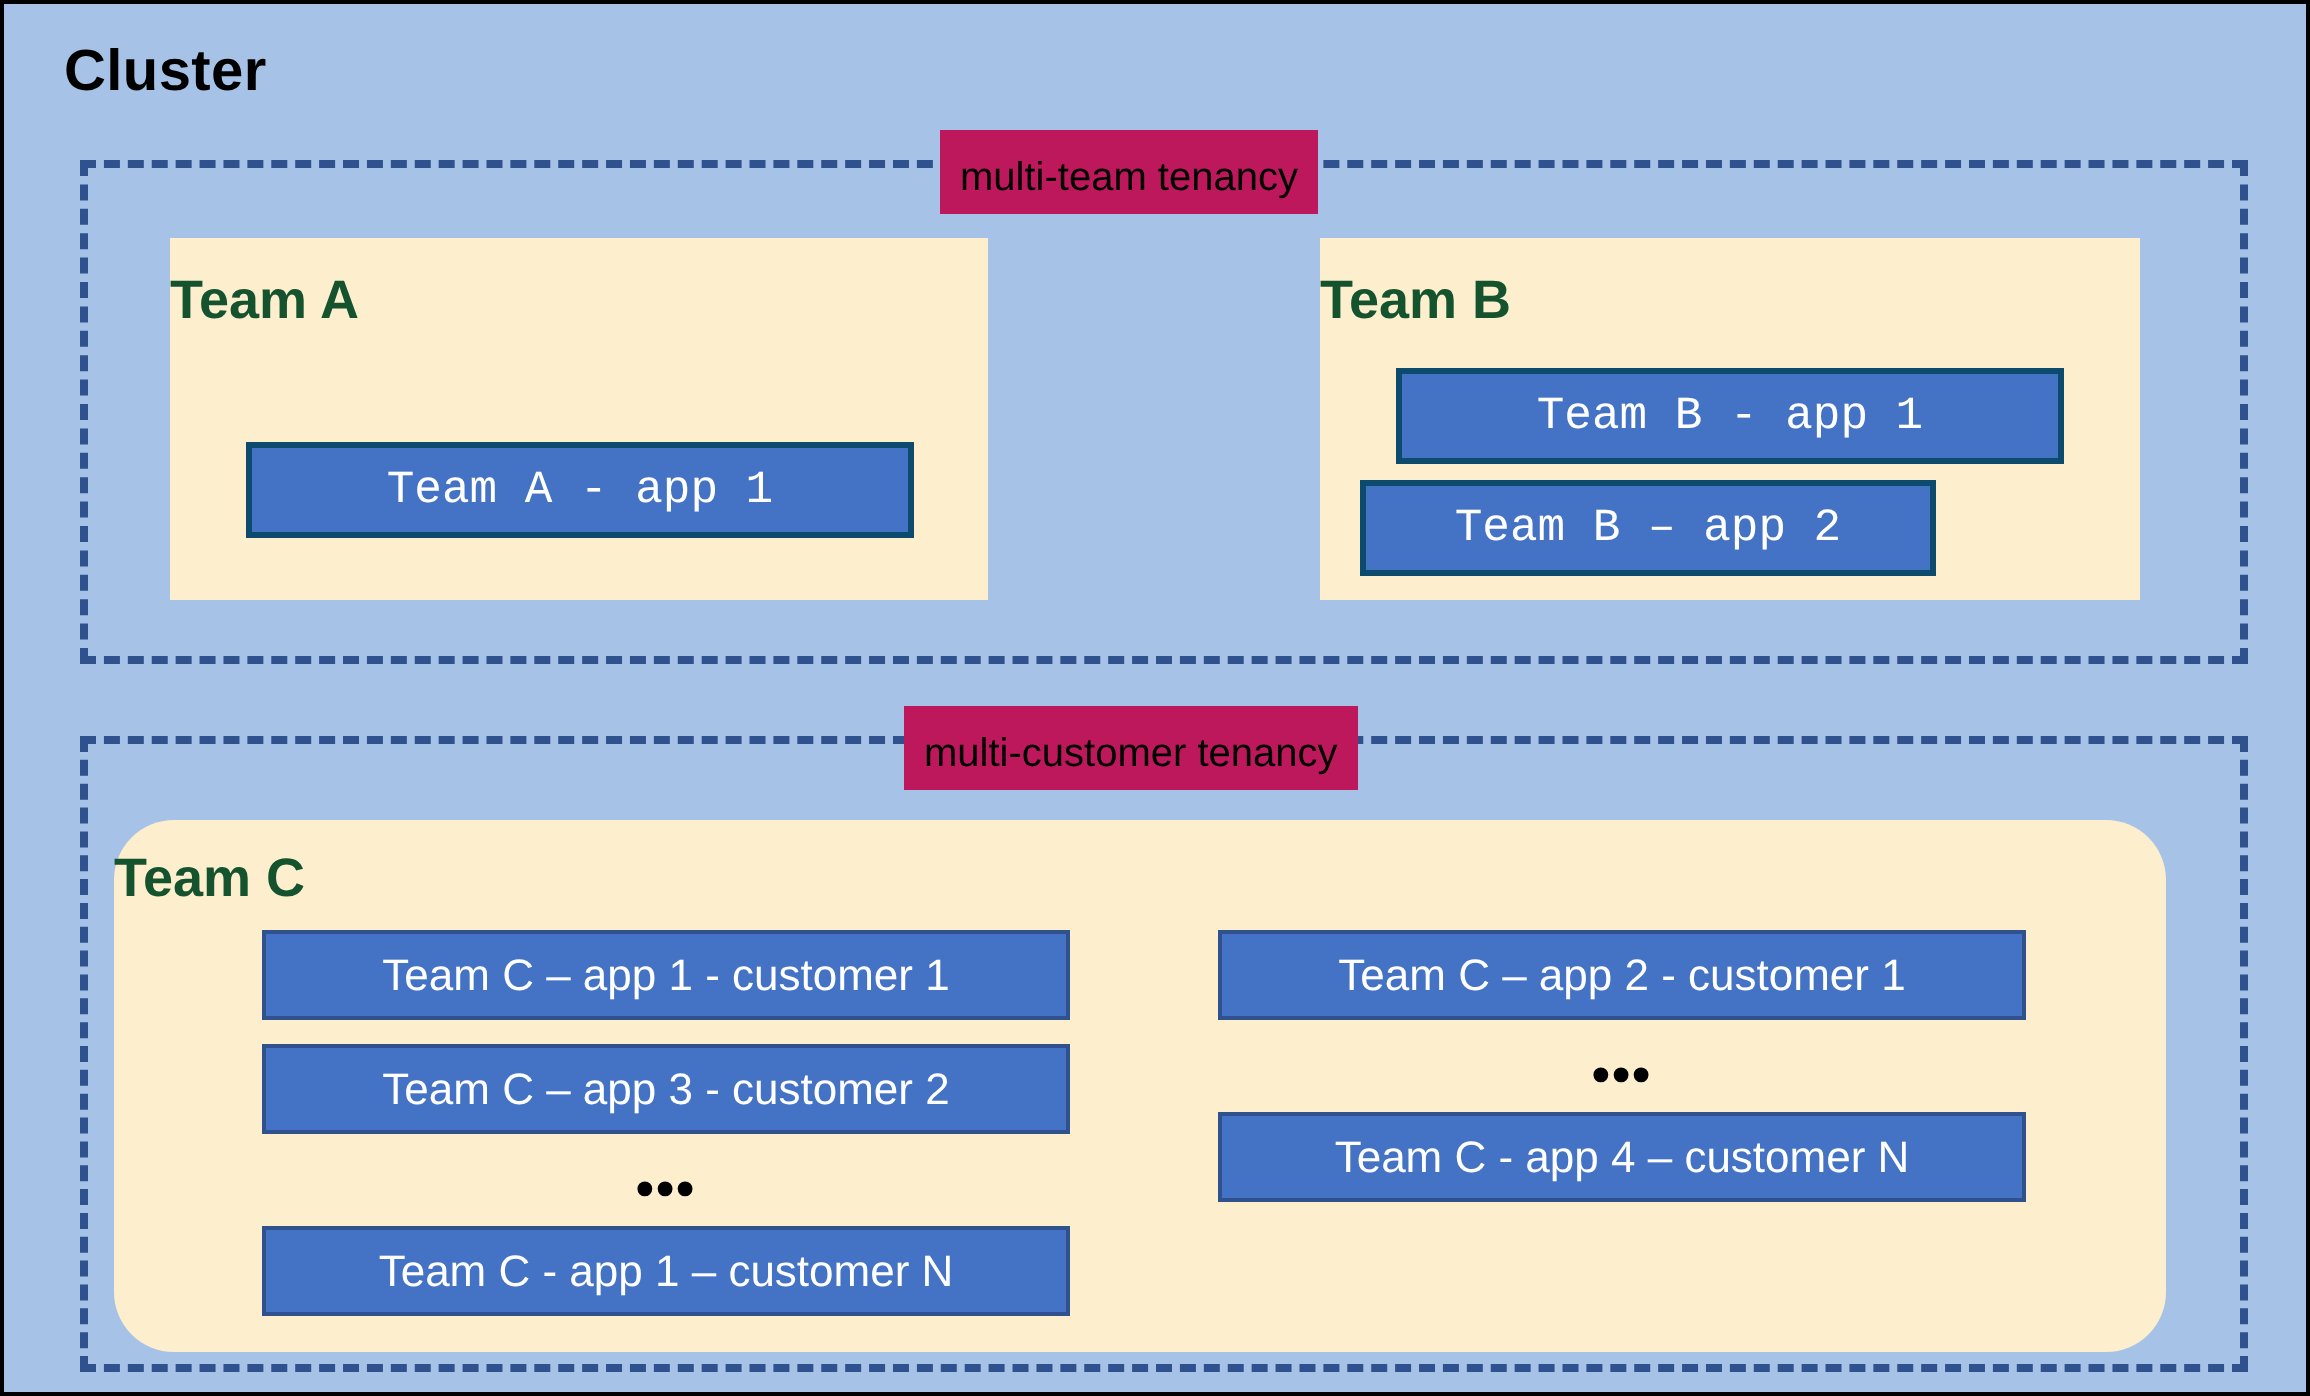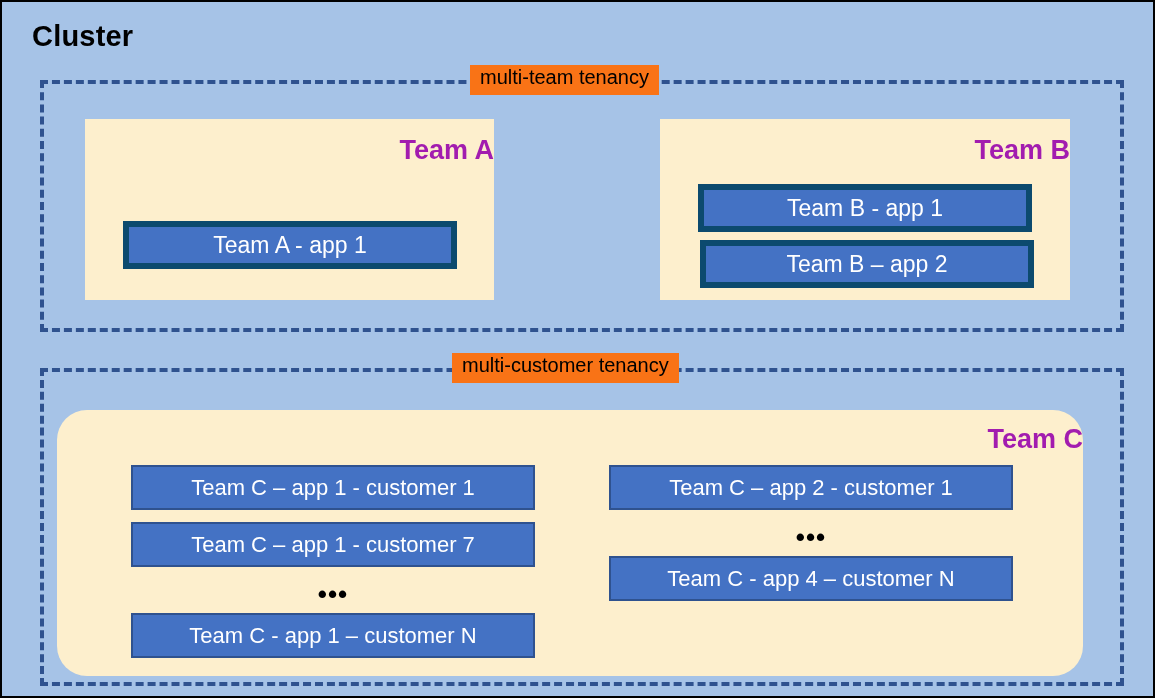--- a/index.html
+++ b/index.html
@@ -46,25 +46,25 @@
     height: 252px;
   }
   #zone-multi-customer {
     left: 38px;
     top: 366px;
     width: 1084px;
     height: 318px;
   }
   .zone-label {
     position: absolute;
-    background: #f97316;
+    background: #be185d;
     color: #000000;
     font-size: 20px;
     line-height: 1.25;
-    padding: 0 10px 5px 10px;
+    padding: 12px 10px 5px 10px;
     white-space: nowrap;
     z-index: 5;
   }
   #label-multi-team {
     left: 468px;
     top: 63px;
   }
   #label-multi-customer {
     left: 450px;
     top: 351px;
@@ -92,64 +92,65 @@
     left: 55px;
     top: 408px;
     width: 1026px;
     height: 266px;
     border-radius: 30px;
   }
   .team-title {
     position: absolute;
     left: 0;
     right: 0;
-    text-align: right;
+    text-align: left;
     font-size: 27px;
     font-weight: bold;
-    color: #a21caf;
+    color: #14532d;
     white-space: nowrap;
   }
   #team-a-box .team-title,
   #team-b-box .team-title { top: 16px; }
   #team-c-box .team-title { top: 14px; }
 
   
   .app-chip {
     position: absolute;
     background: #4472C4;
-    border: 6px solid #0c4a6e;
+    border: 3px solid #0c4a6e;
     box-sizing: border-box;
     color: #FFFFFF;
     font-size: 23px;
     display: flex;
     align-items: center;
     justify-content: center;
     white-space: nowrap;
     text-align: center;
+    font-family: Liberation Mono, monospace;
   }
 
   
   #team-a-app-1 {
     left: 38px;
     top: 102px;
     width: 334px;
     height: 48px;
   }
 
   
   #team-b-app-1 {
     left: 38px;
     top: 65px;
     width: 334px;
     height: 48px;
   }
   #team-b-app-2 {
-    left: 40px;
+    left: 20px;
     top: 121px;
-    width: 334px;
+    width: 288px;
     height: 48px;
   }
 
   
   .team-c-col {
     position: absolute;
     top: 55px;
     width: 404px;
   }
   #team-c-col-left  { left: 74px; }
@@ -208,21 +209,21 @@
 
   <div class="tenancy-zone" id="zone-multi-customer"></div>
 
   <div class="zone-label" id="label-multi-customer">multi-customer tenancy</div>
 
   <div class="team-box" id="team-c-box">
     <div class="team-title">Team C</div>
 
     <div class="team-c-col" id="team-c-col-left">
       <div class="team-c-chip">Team C – app 1 - customer 1</div>
-      <div class="team-c-chip">Team C – app 1 - customer 7</div>
+      <div class="team-c-chip">Team C – app 3 - customer 2</div>
       <div class="ellipsis-row">•••</div>
       <div class="team-c-chip">Team C - app 1 – customer N</div>
     </div>
 
     <div class="team-c-col" id="team-c-col-right">
       <div class="team-c-chip">Team C – app 2 - customer 1</div>
       <div class="ellipsis-row">•••</div>
       <div class="team-c-chip">Team C - app 4 – customer N</div>
     </div>
   </div>

